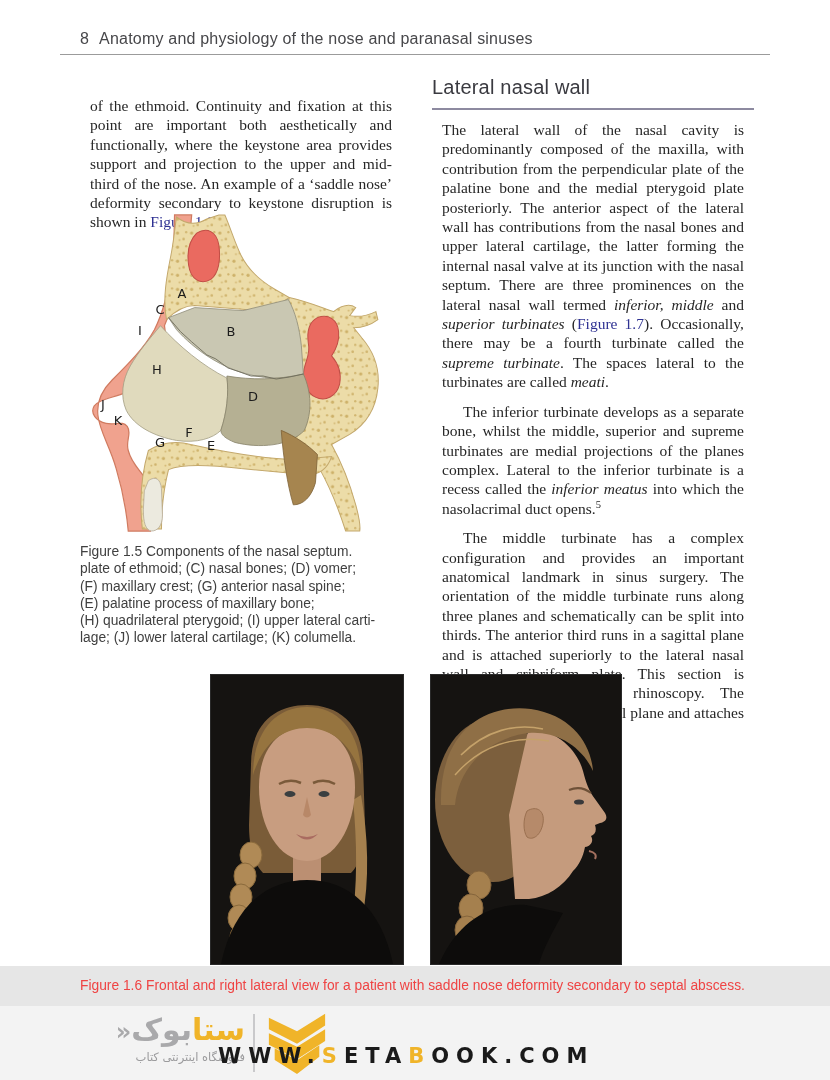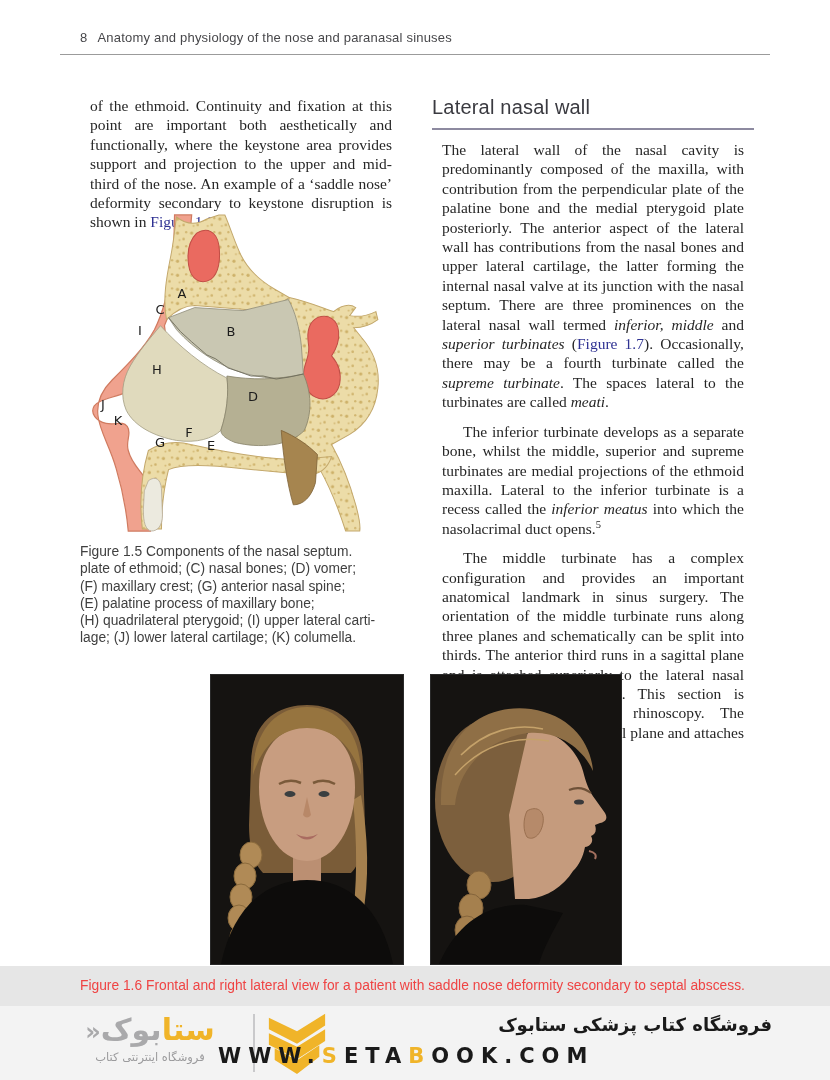--- a/index.html
+++ b/index.html
@@ -1,25 +1,25 @@
 <!DOCTYPE html>
 <html><head>
 <meta charset="utf-8">
 <style>
   html,body{margin:0;padding:0;background:#ffffff;}
   .page{position:relative;width:830px;height:1080px;margin:0 auto;background:#ffffff;overflow:hidden;
         font-family:"Liberation Serif",serif;color:#262626;}
   
   .runhead{position:absolute;left:80px;top:30px;width:700px;font-family:"Liberation Sans",sans-serif;
-           font-size:13px;color:#47474a;letter-spacing:.2px;}
+           font-size:16px;color:#47474a;letter-spacing:.2px;}
   .runhead .pgnum{margin-right:10px;}
   .runrule{position:absolute;left:60px;top:54px;width:710px;height:1px;background:#9b9b9b;}
   
   .colL{position:absolute;left:80px;top:86px;width:322px;}
-  .colR{position:absolute;left:432px;top:96px;width:322px;}
+  .colR{position:absolute;left:432px;top:76px;width:322px;}
   p.body{margin:10px;font-size:15.5px;line-height:19.4px;text-align:justify;color:#262626;}
   p.body.ind{text-indent:1.35em;}
   .seg-link{color:#2e3192;cursor:pointer;}
   .seg-italic{font-style:italic;}
   .seg-sup{vertical-align:super;font-size:.68em;line-height:0;}
   .seg-accent{color:#f0b429;}
   h2.sect{margin:0 0 10px 0;padding:0 0 9px 0;font-family:"Liberation Sans",sans-serif;font-weight:400;
           font-size:20px;color:#3a3a40;border-bottom:2px solid #8d8aa0;letter-spacing:.2px;}
   
   .fig15{position:absolute;left:90px;top:214px;width:308px;height:318px;}
@@ -30,21 +30,21 @@
          font-size:13.8px;line-height:17.3px;color:#404040;}
   
   .photo{position:absolute;top:674px;height:289px;border:1px solid #2a2a2a;background:#151311;}
   .photoL{left:210px;width:192px;}
   .photoR{left:430px;width:190px;}
   
   .capband{position:absolute;left:0;top:966px;width:830px;height:40px;background:#e6e6e6;}
   .cap16{position:absolute;left:80px;top:978px;width:700px;font-family:"Liberation Sans",sans-serif;
          font-size:13.8px;color:#ef4444;}
   .footer{position:absolute;left:0;top:1006px;width:830px;height:74px;background:#f3f3f3;}
-  .brandblock{position:absolute;left:55px;top:8px;width:190px;text-align:center;direction:rtl;}
+  .brandblock{position:absolute;left:55px;top:8px;width:190px;direction:rtl;}
   .brandline{font-family:"DejaVu Sans",sans-serif;font-size:30px;font-weight:bold;line-height:32px;}
   .brand-y{color:#f0b429;}
   .brand-g{color:#a9a9ab;}
   .brand-mark{color:#a9a9ab;font-size:24px;}
   .tagline{margin-top:2px;font-family:"DejaVu Sans",sans-serif;font-size:11.5px;color:#9b9b9d;}
   .brand-divider{position:absolute;left:253px;top:8px;width:2px;height:58px;background:#c9c9cb;}
   .emblem{position:absolute;left:266px;top:6px;}
   .storetitle{position:absolute;right:58px;top:8px;width:420px;text-align:right;direction:rtl;
               font-family:"DejaVu Sans",sans-serif;font-size:18px;font-weight:bold;color:#1a1a1a;}
   .website{position:absolute;right:52px;top:38px;width:560px;
@@ -121,21 +121,21 @@
     <div>plate of ethmoid; (C) nasal bones; (D) vomer;</div>
     <div>(F) maxillary crest; (G) anterior nasal spine;</div>
     <div>(E) palatine process of maxillary bone;</div>
     <div>(H) quadrilateral pterygoid; (I) upper lateral carti-</div>
     <div>lage; (J) lower lateral cartilage; (K) columella.</div>
   </div>
 
   <div class="colR">
     <h2 class="sect">Lateral nasal wall</h2>
     <p class="body"><span>The lateral wall of the nasal cavity is predominantly composed of the maxilla, with contribution from the perpendicular plate of the palatine bone and the medial pterygoid plate posteriorly. The anterior aspect of the lateral wall has contributions from the nasal bones and upper lateral cartilage, the latter forming the internal nasal valve at its junction with the nasal septum. There are three prominences on the lateral nasal wall termed </span><span class="seg-italic">inferior, middle</span><span> and </span><span class="seg-italic">superior turbinates</span><span> (</span><span class="seg-link">Figure 1.7</span><span>). Occasionally, there may be a fourth turbinate called the </span><span class="seg-italic">supreme turbinate</span><span>. The spaces lateral to the turbinates are called </span><span class="seg-italic">meati</span><span>.</span></p>
-    <p class="body ind"><span>The inferior turbinate develops as a separate bone, whilst the middle, superior and supreme turbinates are medial projections of the ethmoid maxilla. Lateral to the inferior turbinate is a recess called the </span><span class="seg-italic">inferior meatus</span><span> into which the nasolacrimal duct opens.</span><span class="seg-sup">5</span></p>
+    <p class="body ind"><span>The inferior turbinate develops as a separate bone, whilst the middle, superior and supreme turbinates are medial projections of the planes complex. Lateral to the inferior turbinate is a recess called the </span><span class="seg-italic">inferior meatus</span><span> into which the nasolacrimal duct opens.</span><span class="seg-sup">5</span></p>
     <p class="body ind"><span>The middle turbinate has a complex configuration and provides an important anatomical landmark in sinus surgery. The orientation of the middle turbinate runs along three planes and schematically can be split into thirds. The anterior third runs in a sagittal plane and is attached superiorly to the lateral nasal wall and cribriform plate. This section is observed during anterior rhinoscopy. The middle third runs in a coronal plane and attaches to the lateral nasal wall to</span></p>
   </div>
 
   <div class="photo photoL">
     <svg width="192" height="289" viewBox="0 0 192 289">
       <rect x="0" y="0" width="192" height="289" fill="#151311"></rect>
       <path d="M 40,90 C 40,48 65,30 96,30 C 127,30 152,48 152,90 L 154,150 C 154,175 148,190 140,198 L 52,198 C 44,190 38,175 38,150 Z" fill="#7a5c38"></path>
       <path d="M 150,120 C 157,160 159,205 151,245 C 149,253 144,257 140,254 C 147,212 146,165 142,125 Z" fill="#a5804e"></path>
       <ellipse cx="40" cy="180" rx="11" ry="13" fill="#b08a56" stroke="#8a6a3c"></ellipse>
       <ellipse cx="34" cy="201" rx="11" ry="13" fill="#b08a56" stroke="#8a6a3c"></ellipse>
@@ -187,17 +187,16 @@
     <div class="brand-divider"></div>
     <div class="emblem">
       <svg width="62" height="64" viewBox="0 0 62 66">
         <g transform="skewY(-4)">
           <path d="M 2,6 L 31,22 L 60,6 L 60,18 L 31,35 L 2,18 Z" fill="#f0b429"></path>
           <path d="M 2,22 L 31,38 L 60,22 L 60,34 L 31,51 L 2,34 Z" fill="#f0b429"></path>
           <path d="M 8,38 L 31,52 L 54,38 L 54,50 L 31,66 L 8,50 Z" fill="#f0b429"></path>
         </g>
       </svg>
     </div>
-    <div class="storetitle">فروشگاه کتاب پزشکی ستابوک</div>
     <div class="website"><span>WWW.</span><span class="seg-accent">S</span><span>ETA</span><span class="seg-accent">B</span><span>OOK.COM</span></div>
   </div>
 
 </div>
 
 </body></html>

